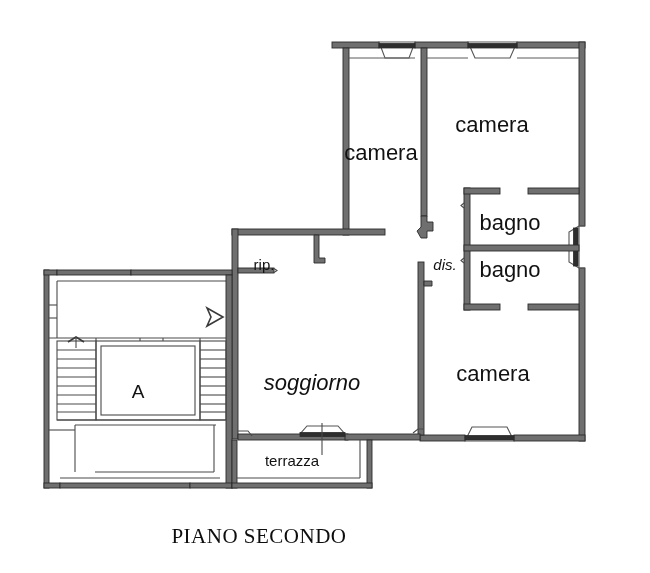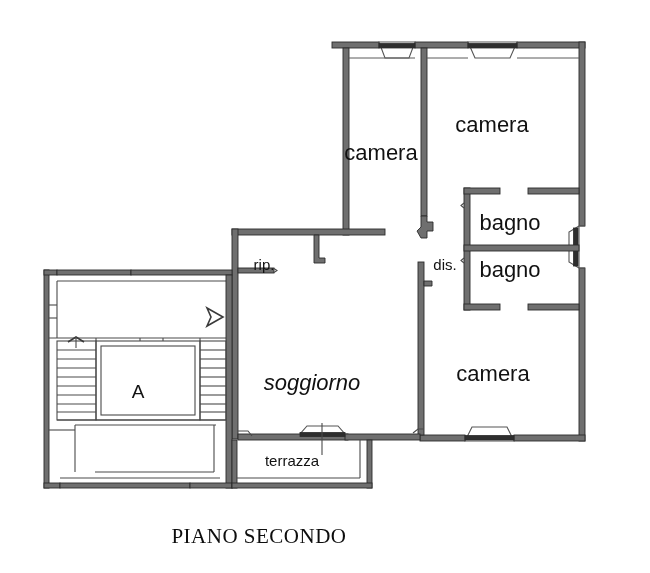--- a/index.html
+++ b/index.html
@@ -262,21 +262,21 @@
   </svg>
 
   <div class="room-label" style="left:381px; top:153px; transform:translate(-50%,-50%);">camera</div>
 
   <div class="room-label" style="left:492px; top:125px; transform:translate(-50%,-50%);">camera</div>
 
   <div class="room-label" style="left:510px; top:223px; transform:translate(-50%,-50%);">bagno</div>
 
   <div class="room-label" style="left:510px; top:270px; transform:translate(-50%,-50%);">bagno</div>
 
-  <div class="room-label label-small" style="left:445px; top:264px; transform:translate(-50%,-50%);">dis.</div>
+  <div class="room-label label-small" style="left:445px; top:264px; transform:translate(-50%,-50%);font-style:italic;">dis.</div>
 
   <div class="room-label" style="left:493px; top:374px; transform:translate(-50%,-50%);">camera</div>
 
   <div class="room-label label-small" style="left:264px; top:264px; transform:translate(-50%,-50%);">rip.</div>
 
   <div class="room-label" style="left:312px; top:383px; transform:translate(-50%,-50%);font-style:italic;">soggiorno</div>
 
   <div class="room-label label-small" style="left:292px; top:460px; transform:translate(-50%,-50%);">terrazza</div>
 
   <div class="room-label label-a" style="left:138px; top:391px; transform:translate(-50%,-50%);">A</div>

